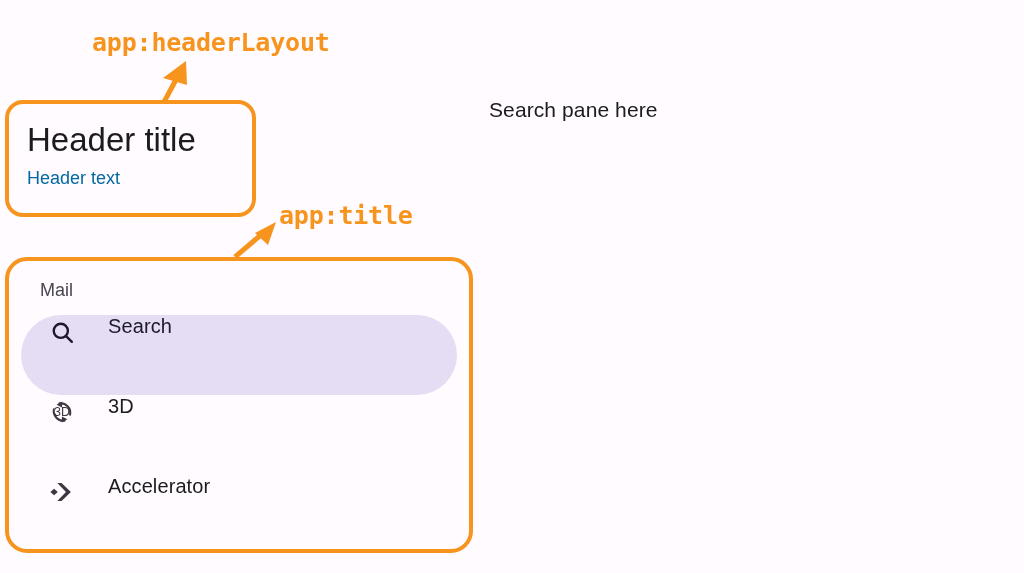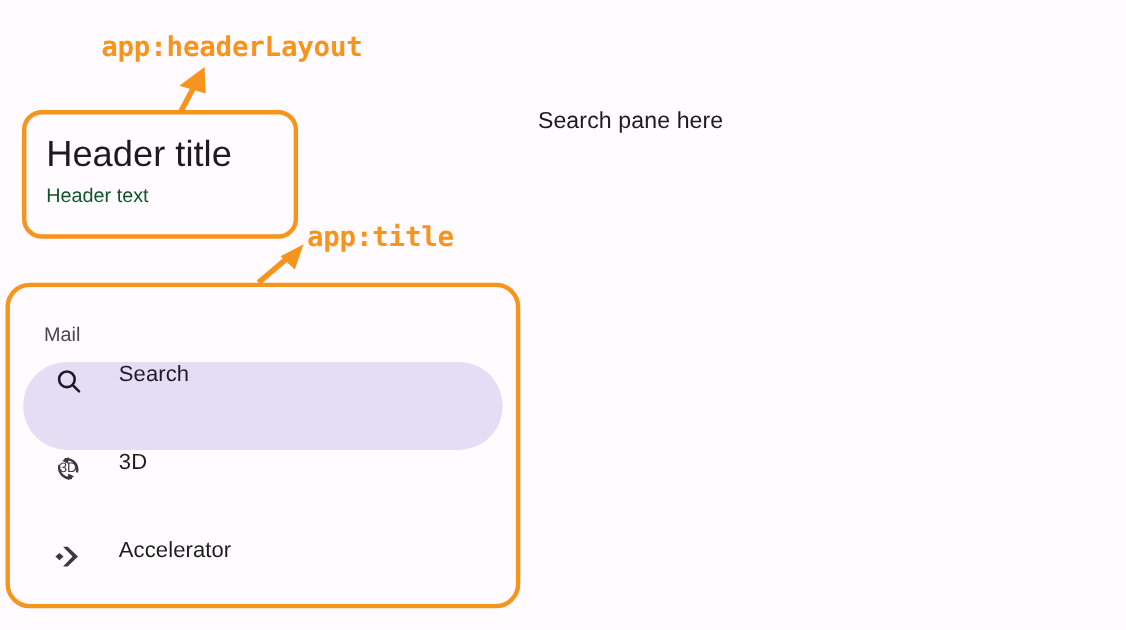--- a/index.html
+++ b/index.html
@@ -51,61 +51,61 @@
   }
   .anno-menu {
     left: 279px;
     top: 201px;
     font-size: 25px;
   }
 
   
   .header-card {
     position: absolute;
-    left: 20px;
+    left: 5px;
     top: 100px;
     width: 251px;
     height: 117px;
     border: 4px solid #F7941E;
     border-radius: 18px;
     background: #FFFBFF;
     padding: 16px 18px 0 18px;
     z-index: 2;
   }
   .header-title {
     font-size: 33px;
     line-height: 40px;
     color: #1C1B1F;
     font-weight: 400;
     letter-spacing: 0px;
   }
   .header-text {
     margin-top: 6px;
     font-size: 18px;
     line-height: 24px;
-    color: #14532d;
+    color: #0369a1;
     font-weight: 500;
   }
 
   
   .menu-card {
     position: absolute;
     left: 5px;
     top: 257px;
     width: 468px;
     height: 296px;
     border: 4px solid #F7941E;
     border-radius: 22px;
     background: #FFFBFF;
     z-index: 2;
   }
   .menu-inner {
     position: absolute;
     inset: 0;
-    padding: 30px 0 0 0;
+    padding: 16px 0 0 0;
   }
   .menu-section-label {
     margin-left: 31px;
     font-size: 18px;
     line-height: 26px;
     color: #49454F;
     font-weight: 500;
   }
 
   .menu-list {

